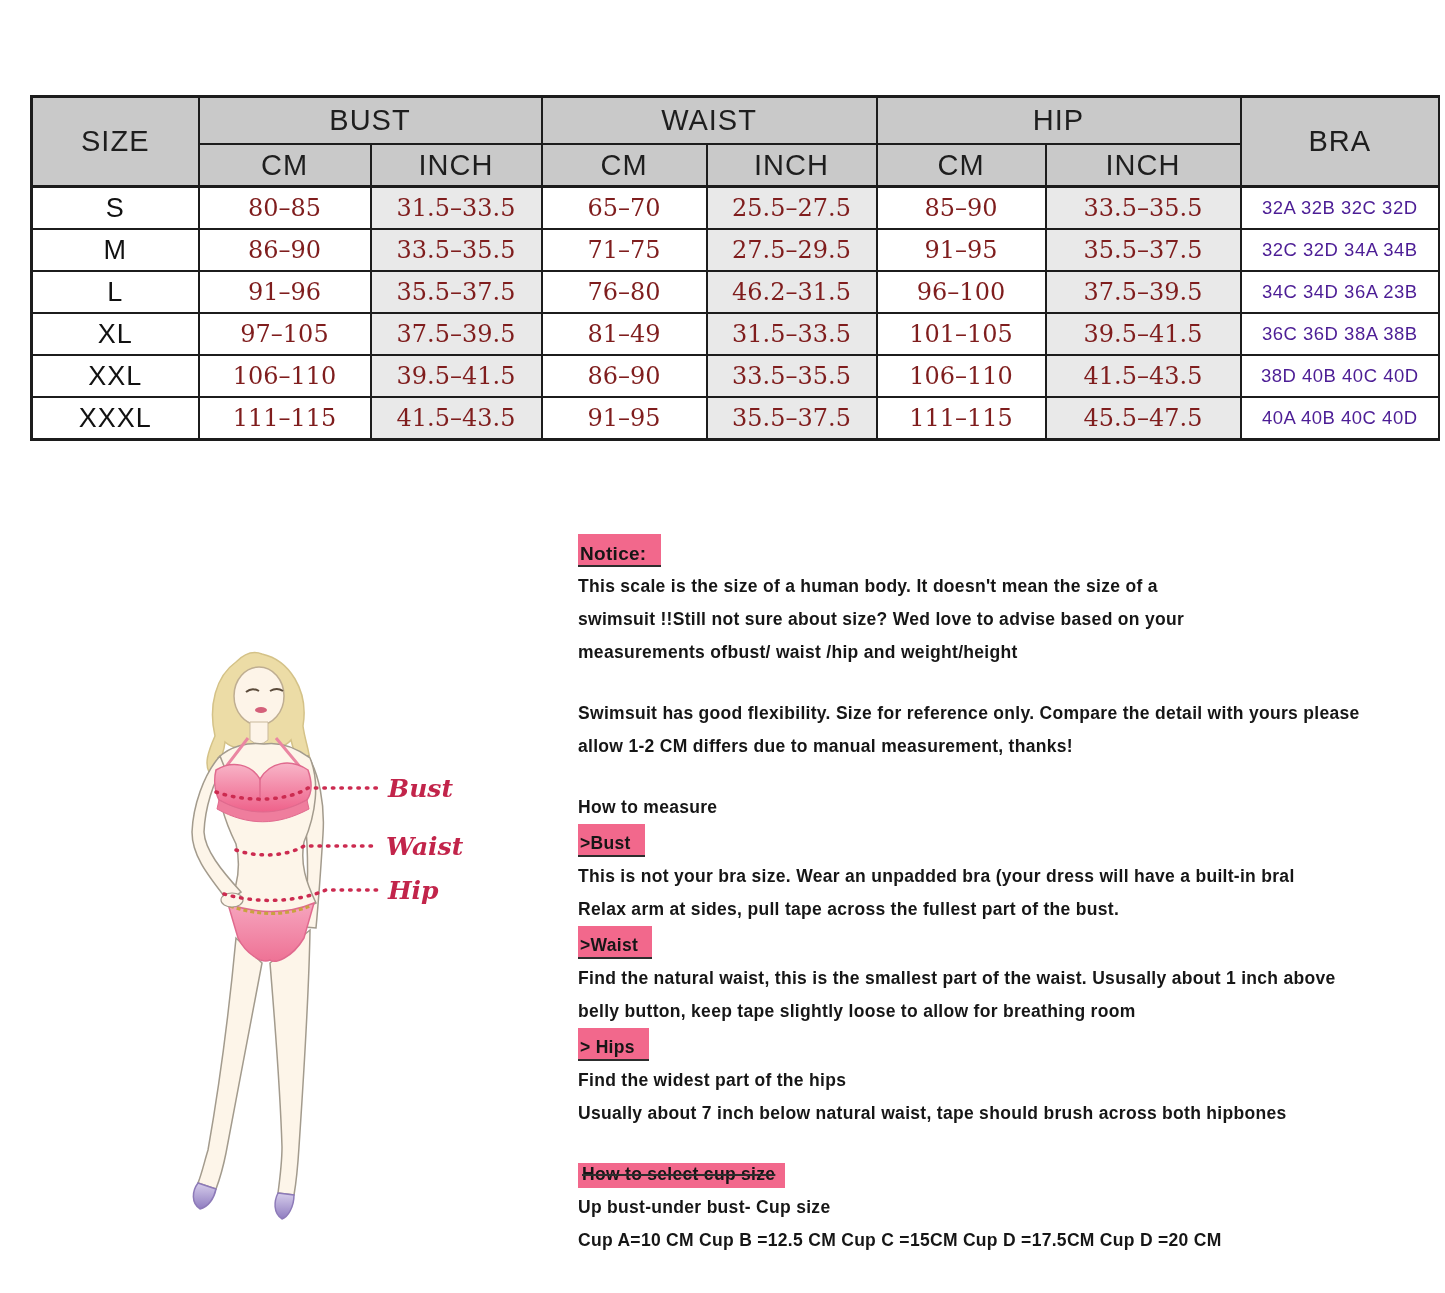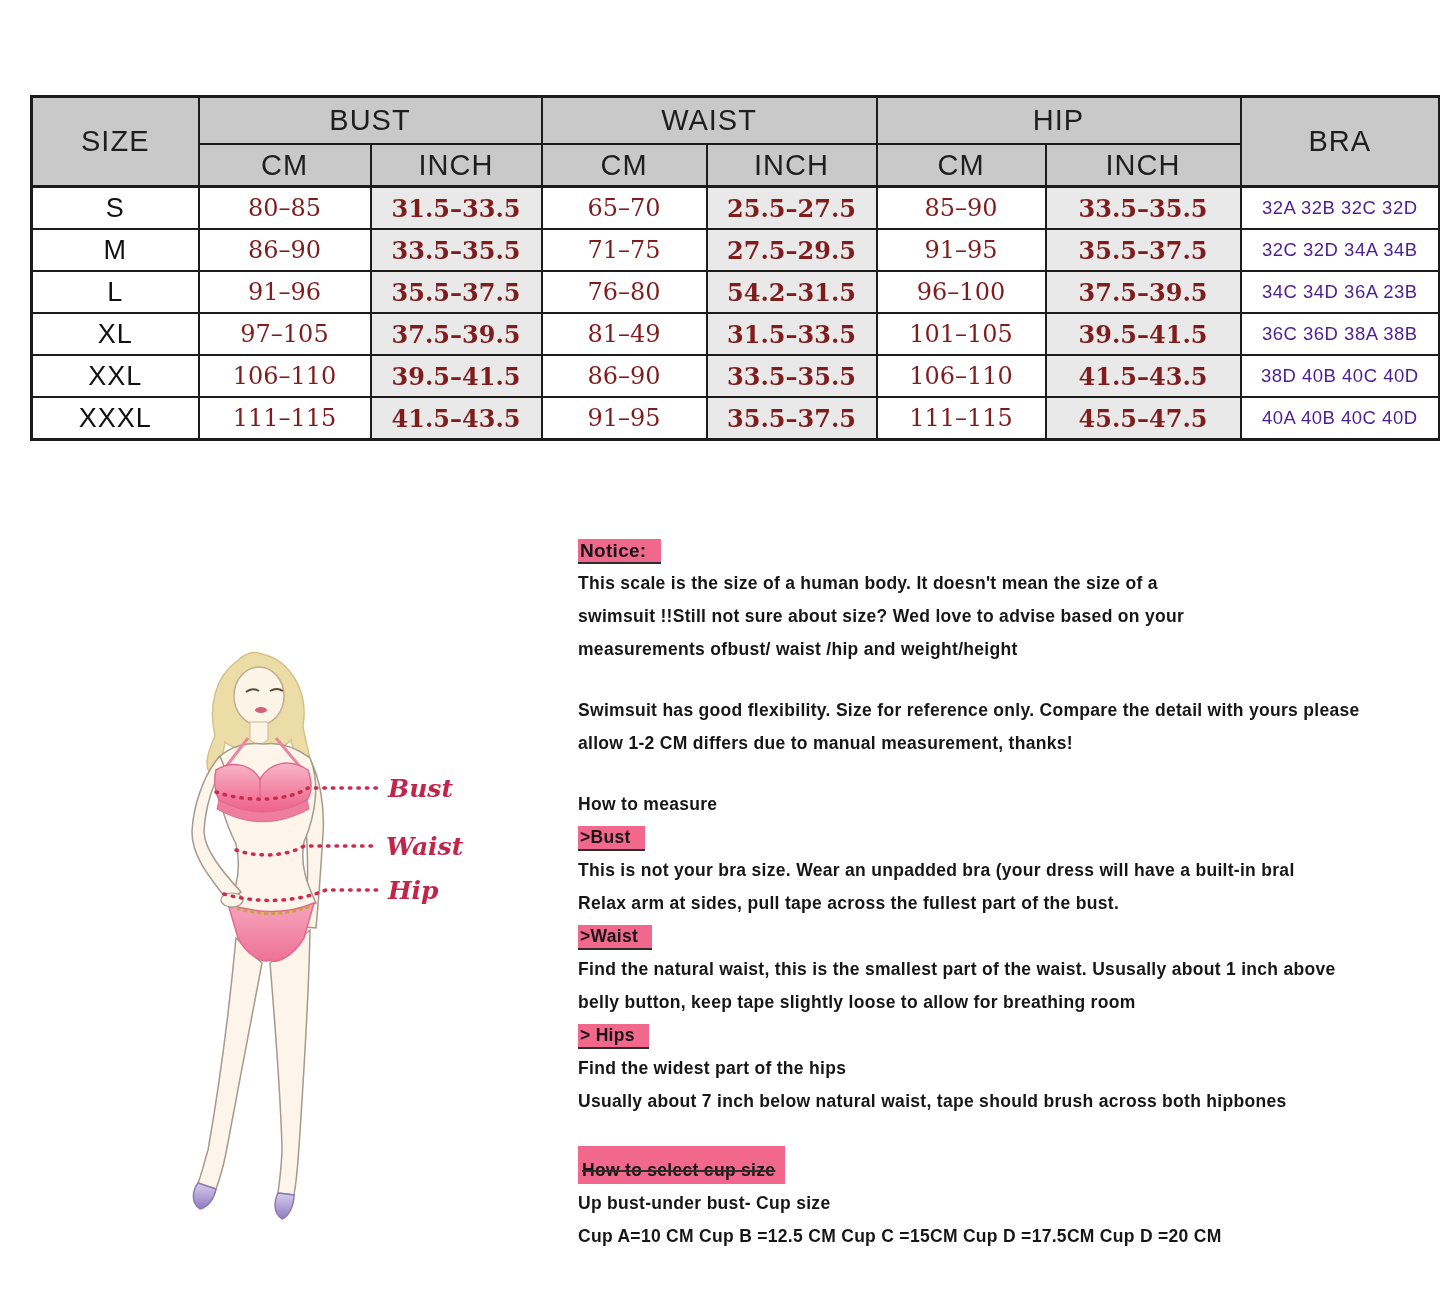--- a/index.html
+++ b/index.html
@@ -11,33 +11,33 @@
               border-collapse:collapse;table-layout:fixed;border:3px solid #1c1c1c;}
   .size-table th,.size-table td{border:2px solid #1c1c1c;text-align:center;vertical-align:middle;
               padding:0;overflow:hidden;white-space:nowrap;}
   .size-table thead th{background:#c9c9c9;font-size:29px;font-weight:400;letter-spacing:1px;color:#1e1e1e;}
   .size-table thead tr:first-child th{height:45px;}
   .size-table thead tr:last-child th{height:40px;}
   .size-table thead{border-bottom:3px solid #1c1c1c;}
   .size-table tbody td{height:40px;background:#fff;}
   .c-size{font-size:27px;letter-spacing:1px;color:#111;}
   .c-cm,.c-inch{font-family:"DejaVu Serif",serif;font-size:24px;color:#7f1d1d;}
-  .c-inch{background:#e9e9e9 !important;font-weight:bold;}
+  .c-inch{background:#e9e9e9 !important;}
   .c-bra{font-size:18.5px;letter-spacing:.5px;color:#4c1d95;}
 
   
   .text-col{position:absolute;left:578px;top:534px;width:872px;
             font-weight:700;font-size:17.5px;letter-spacing:.3px;color:#161616;}
   .tline{line-height:33px;white-space:nowrap;}
   .hrow{line-height:33px;}
-  .hl{display:inline-block;background:#f2688c;padding:0 14px 0 2px;
+  .hl{display:inline-block;background:#f2688c;padding:8px 14px 0 2px;
       border-bottom:2px solid #2d2d2d;line-height:23px;}
   .hl.strike{border-bottom:none;text-decoration:line-through;
       -webkit-text-decoration-color:#2d2d2d;text-decoration-color:#2d2d2d;
-      text-decoration-thickness:2px;padding:13px 10px 2px 4px;}
+      text-decoration-thickness:2px;padding:0 10px 2px 4px;}
   .mt{margin-top:28px;}
   .notice-size{font-size:19px;}
 
   
   .figure-wrap{position:absolute;left:158px;top:642px;width:440px;height:600px;}
   .fig-label{font-family:"DejaVu Serif",serif;font-style:italic;font-weight:bold;
              font-size:25px;fill:#c2244a;}
 </style>
 </head>
 <body>
@@ -91,21 +91,21 @@
           <td class="c-inch">27.5–29.5</td>
           <td class="c-cm">91–95</td>
           <td class="c-inch">35.5–37.5</td>
           <td class="c-bra">32C 32D 34A 34B</td>
         </tr>
         <tr>
           <td class="c-size">L</td>
           <td class="c-cm">91–96</td>
           <td class="c-inch">35.5–37.5</td>
           <td class="c-cm">76–80</td>
-          <td class="c-inch">54.2–31.5</td>
+          <td class="c-inch">46.2–31.5</td>
           <td class="c-cm">96–100</td>
           <td class="c-inch">37.5–39.5</td>
           <td class="c-bra">34C 34D 36A 23B</td>
         </tr>
         <tr>
           <td class="c-size">XL</td>
           <td class="c-cm">97–105</td>
           <td class="c-inch">37.5–39.5</td>
           <td class="c-cm">81–49</td>
           <td class="c-inch">31.5–33.5</td>

